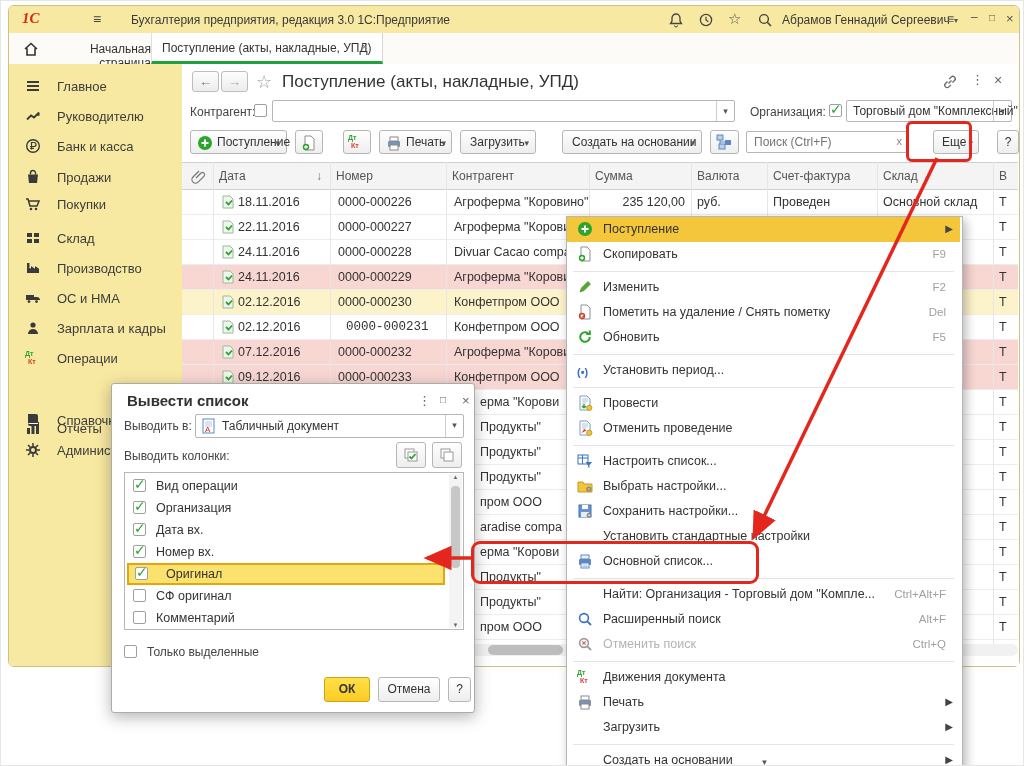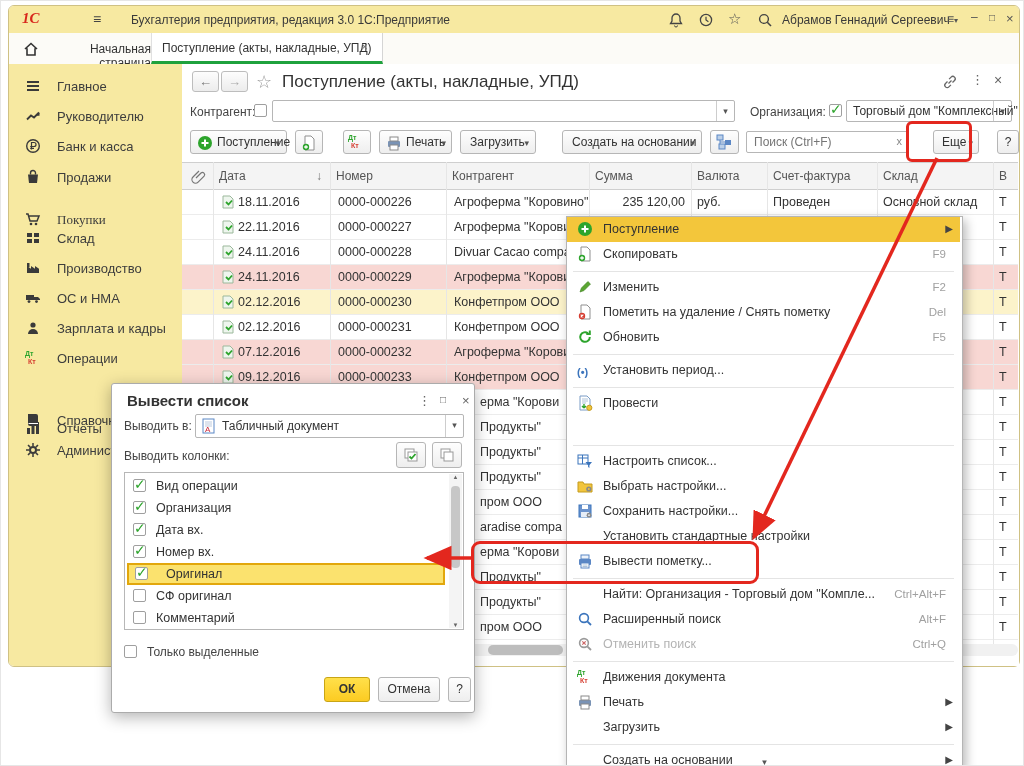--- a/index.html
+++ b/index.html
@@ -207,21 +207,21 @@
         </div>
         <div class="sb-item" style="top: 101px;">
           <span class="ic sb-ic" style="position: absolute; left: 16px; top: 4px;">
             <svg width="16" height="16" viewBox="0 0 16 16">
               <path d="M3 5.5h10l-1 8.5H4z" fill="#3a3a3a"></path>
               <path d="M5.5 5.5V4a2.5 2.5 0 0 1 5 0v1.5" fill="none" stroke="#3a3a3a" stroke-width="1.4"></path>
             </svg>
           </span>
           <div class="sb-label">Продажи</div>
         </div>
-        <div class="sb-item" style="top: 143px; font-family: Liberation Serif, serif;">
+        <div class="sb-item" style="top: 128px;">
           <span class="ic sb-ic" style="position: absolute; left: 16px; top: 4px;">
             <svg width="16" height="16" viewBox="0 0 16 16">
               <path d="M1 3h2l2 7h7l2-5H4" fill="none" stroke="#3a3a3a" stroke-width="1.5"></path>
               <circle cx="6" cy="13" r="1.3" fill="#3a3a3a"></circle>
               <circle cx="11" cy="13" r="1.3" fill="#3a3a3a"></circle>
             </svg>
           </span>
           <div class="sb-label">Покупки</div>
         </div>
         <div class="sb-item" style="top: 162px;">
@@ -473,21 +473,21 @@
               <div class="tcell" style="left: 817px;">Т</div>
             </div>
             <div class="trow bg-white" style="top: 125px;">
               <span class="ic" style="position: absolute; left: 38px; top: 4px;">
                 <svg width="16" height="16" viewBox="0 0 16 16">
                   <path d="M3 2h7l3 3v9H3z" fill="#eef6ee" stroke="#9bb89b"></path>
                   <path d="M6 8l2.5 2.5L12 6.5" stroke="#2da42c" stroke-width="1.8" fill="none"></path>
                 </svg>
               </span>
               <div class="tcell" style="left: 56px;">02.12.2016</div>
-              <div class="tcell" style="left: 156px;">0000-000231</div>
+              <div class="tcell" style="left: 164px; font-family: Liberation Mono, monospace;">0000-000231</div>
               <div class="tcell" style="left: 272px;">Конфетпром ООО</div>
               <div class="tcell" style="left: 817px;">Т</div>
             </div>
             <div class="trow bg-pink" style="top: 150px;">
               <span class="ic" style="position: absolute; left: 38px; top: 4px;">
                 <svg width="16" height="16" viewBox="0 0 16 16">
                   <path d="M3 2h7l3 3v9H3z" fill="#eef6ee" stroke="#9bb89b"></path>
                   <path d="M6 8l2.5 2.5L12 6.5" stroke="#2da42c" stroke-width="1.8" fill="none"></path>
                 </svg>
               </span>
@@ -630,20 +630,31 @@
         <span class="ic mic" style="position: absolute; left: 10px; top: 4px;">
           <svg width="16" height="16" viewBox="0 0 16 16">
             <path d="M3 1h7l3 3v11H3z" fill="#fff" stroke="#7a9cc6"></path>
             <path d="M5 4h6M5 6h6M5 8h4" stroke="#9ab4cf" stroke-width=".8"></path>
             <path d="M7 9v4M7 13l-2-2M7 13l2-2" stroke="#2da42c" stroke-width="1.4" fill="none"></path>
             <circle cx="12.3" cy="12.8" r="2.6" fill="#f2c53d" stroke="#c49b1e"></circle>
           </svg>
         </span>
         <div class="ml">Провести</div>
       </div>
+      <div class="mi" style="top: 199px;">
+        <span class="ic mic" style="position: absolute; left: 10px; top: 4px;">
+          <svg width="16" height="16" viewBox="0 0 16 16">
+            <path d="M3 1h7l3 3v11H3z" fill="#fff" stroke="#7a9cc6"></path>
+            <path d="M5 4h6M5 6h6M5 8h4" stroke="#9ab4cf" stroke-width=".8"></path>
+            <circle cx="12.3" cy="12.8" r="2.6" fill="#f2c53d" stroke="#c49b1e"></circle>
+            <path d="M9.5 10.5L4.5 13l2.7-4z" fill="#d53c2f"></path>
+          </svg>
+        </span>
+        <div class="ml">Отменить проведение</div>
+      </div>
       <div class="msep" style="top: 228px;"></div>
       <div class="mi" style="top: 232px;">
         <span class="ic mic" style="position: absolute; left: 10px; top: 4px;">
           <svg width="16" height="16" viewBox="0 0 16 16">
             <rect x="1" y="2" width="10" height="9" fill="#fff" stroke="#3b74bc"></rect>
             <path d="M1 5h10M5.5 2v9" stroke="#3b74bc"></path>
             <path d="M8.5 9h6.5l-2.6 3.2V15l-1.3-1v-1.8z" fill="#3b74bc"></path>
           </svg>
         </span>
         <div class="ml">Настроить список...</div>
@@ -675,21 +686,21 @@
       </div>
       <div class="mi" style="top: 332px;">
         <span class="ic mic" style="position: absolute; left: 10px; top: 4px;">
           <svg width="16" height="16" viewBox="0 0 16 16">
             <rect x="2" y="6" width="12" height="6" rx="1" fill="#5b87c5"></rect>
             <rect x="4" y="2" width="8" height="4" fill="#eef3fa" stroke="#5b87c5"></rect>
             <rect x="4" y="10" width="8" height="5" fill="#fff" stroke="#5b87c5"></rect>
             <path d="M5.5 12h5M5.5 13.5h5" stroke="#9ab4cf" stroke-width=".8"></path>
           </svg>
         </span>
-        <div class="ml">Вывести пометку...</div>
+        <div class="ml">Основной список...</div>
       </div>
       <div class="msep" style="top: 361px;"></div>
       <div class="mi" style="top: 365px;">
         <div class="ml">Найти: Организация - Торговый дом "Компле...</div>
         <div class="ms">Ctrl+Alt+F</div>
       </div>
       <div class="mi" style="top: 390px;">
         <span class="ic mic" style="position: absolute; left: 10px; top: 4px;">
           <svg width="16" height="16" viewBox="0 0 16 16">
             <circle cx="7" cy="7" r="4.4" fill="none" stroke="#3b74bc" stroke-width="1.6"></circle>

